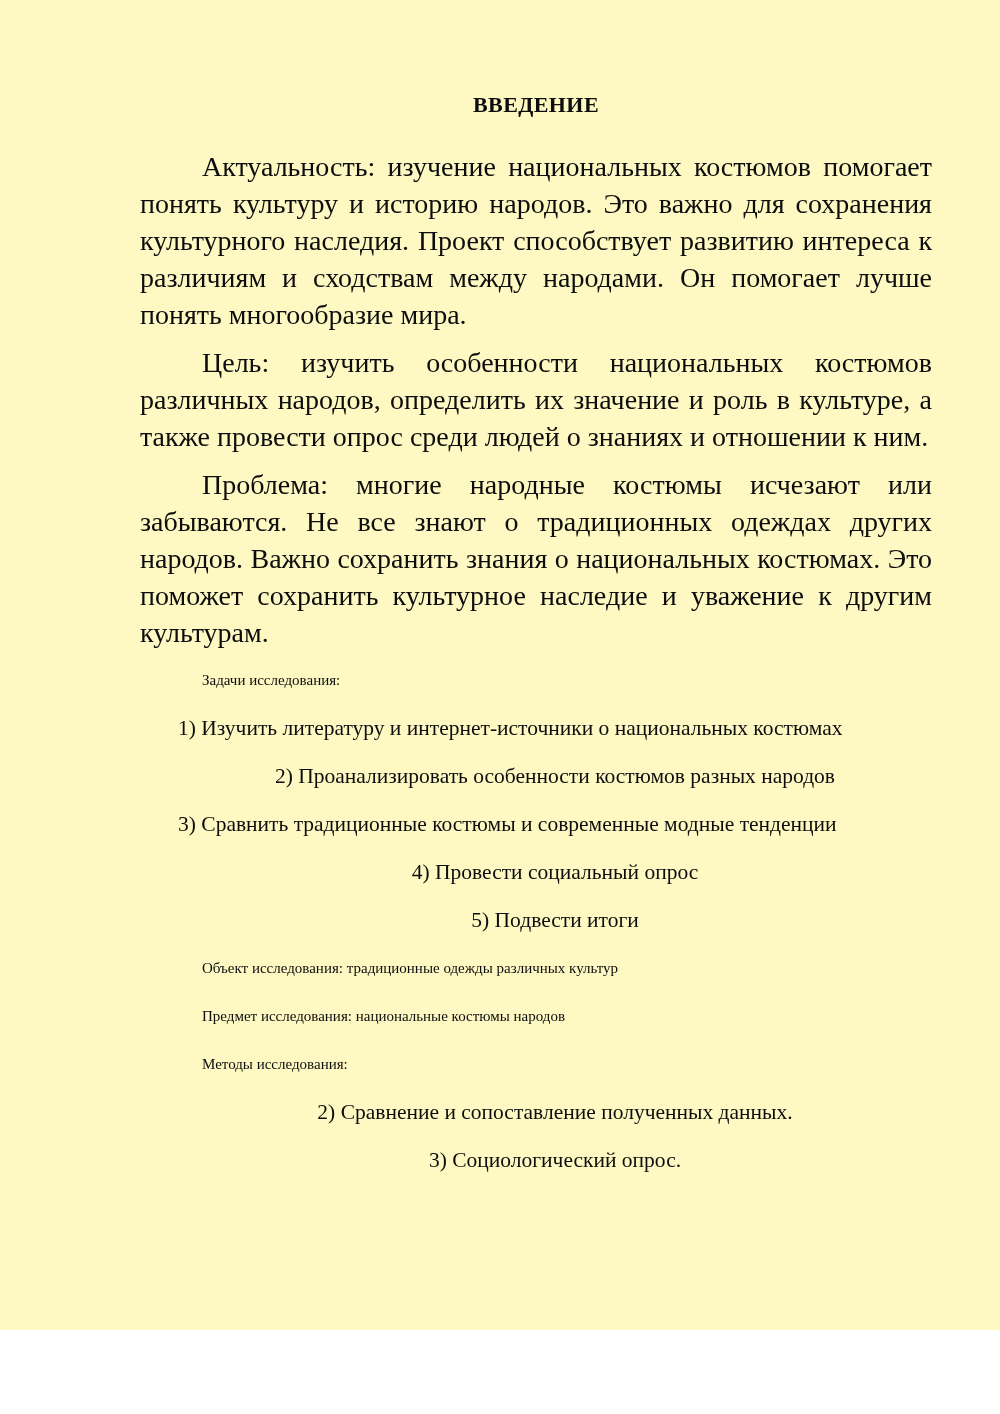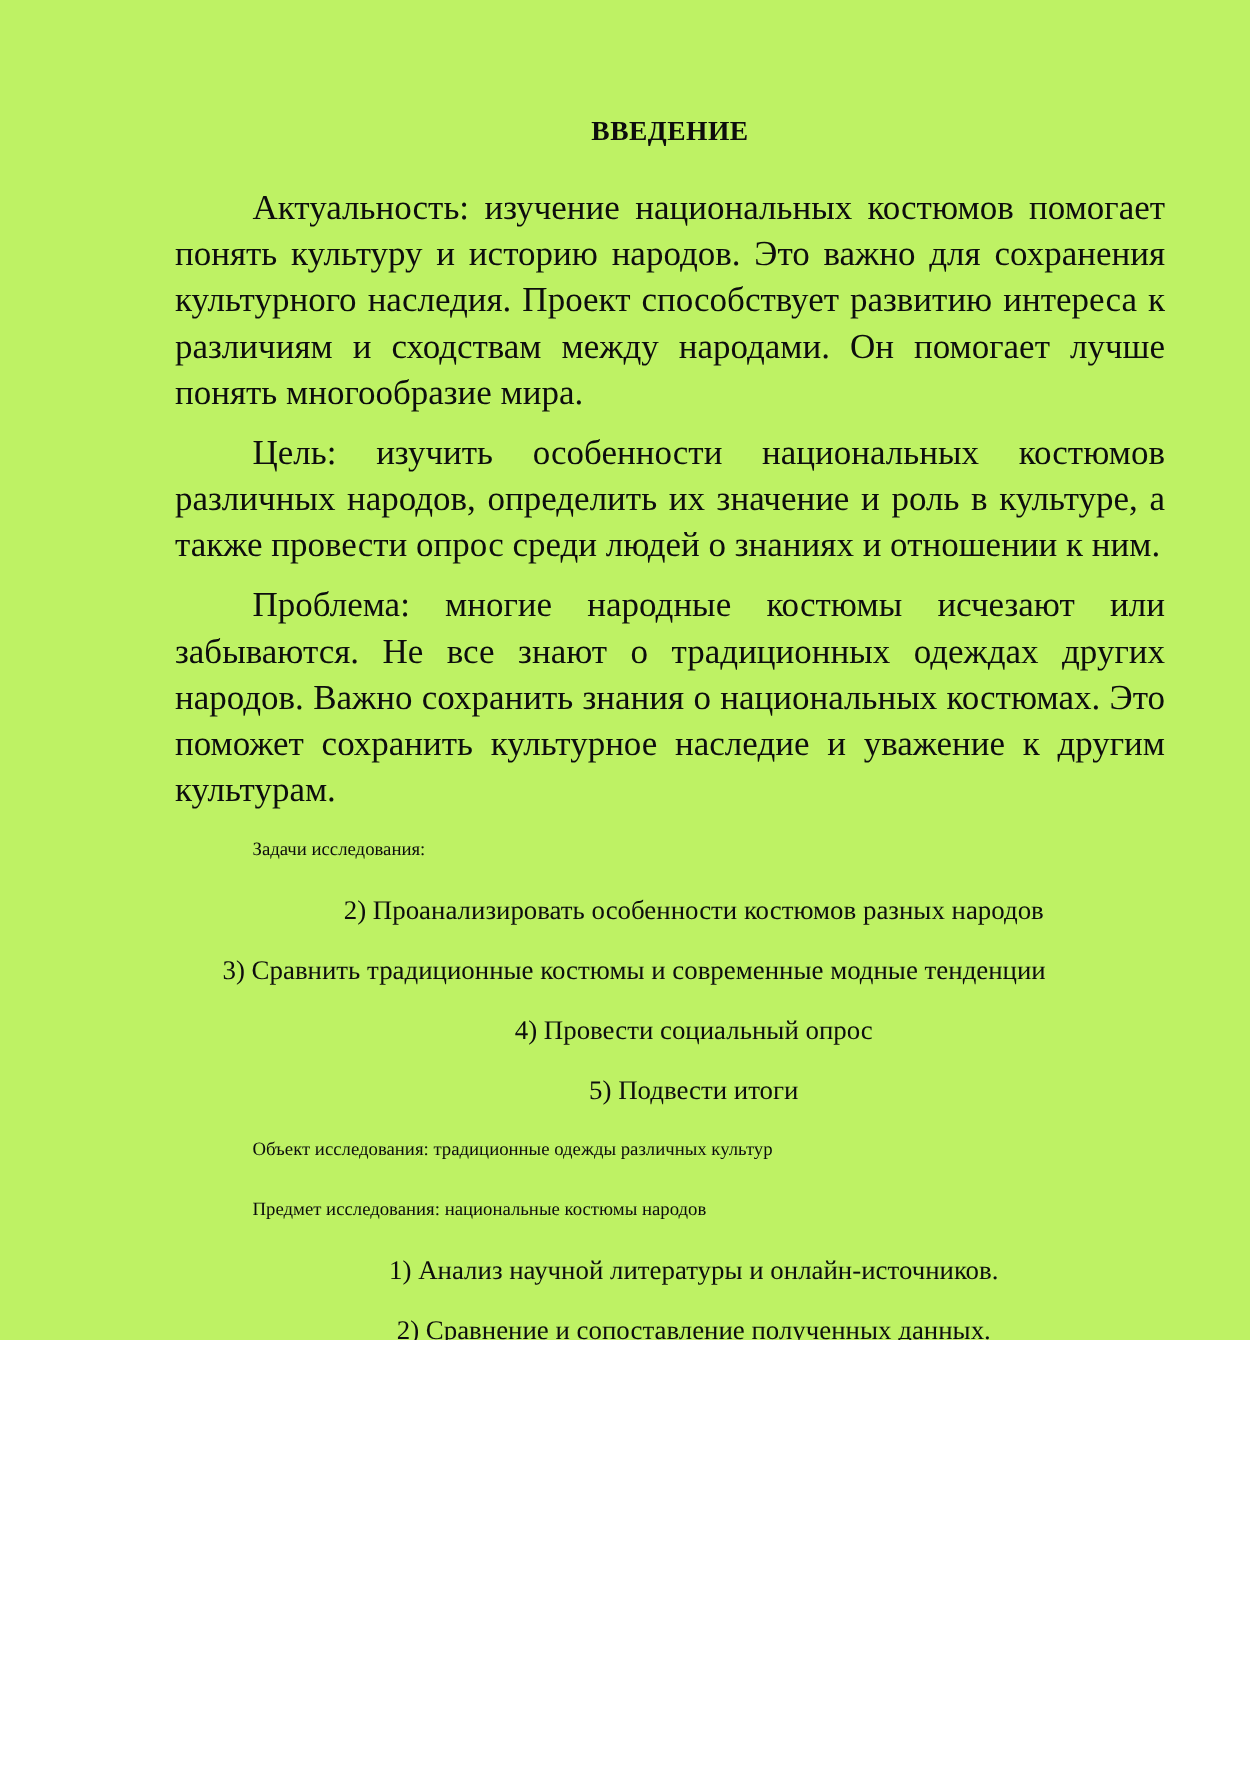--- a/index.html
+++ b/index.html
@@ -5,23 +5,23 @@
 <style>
   html, body {
     margin: 0;
     padding: 0;
     background: #ffffff;
   }
 
   .page {
     position: relative;
     width: 1000px;
-    height: 1072px;
+    height: 1330px;
     margin: 0 auto;
-    background: #bef264;
+    background: #fef9c3;
     box-sizing: border-box;
     overflow: hidden;
     font-family: "Liberation Serif", "DejaVu Serif", serif;
     color: #0d0d0d;
   }
 
   .content {
     position: absolute;
     left: 140px;
     top: 92px;
@@ -91,36 +91,37 @@
     <h1 class="doc-title">ВВЕДЕНИЕ</h1>
 
     <p class="para">Актуальность: изучение национальных костюмов помогает понять культуру и историю народов. Это важно для сохранения культурного наследия. Проект способствует развитию интереса к различиям и сходствам между народами. Он помогает лучше понять многообразие мира.</p>
 
     <p class="para">Цель: изучить особенности национальных костюмов различных народов, определить их значение и роль в культуре, а также провести опрос среди людей о знаниях и отношении к ним.</p>
 
     <p class="para">Проблема: многие народные костюмы исчезают или забываются. Не все знают о традиционных одеждах других народов. Важно сохранить знания о национальных костюмах. Это поможет сохранить культурное наследие и уважение к другим культурам.</p>
 
     <p class="statement">Задачи исследования:</p>
 
+    <p class="list-item">1) Изучить литературу и интернет-источники о национальных костюмах</p>
 
     <p class="list-item single-line">2) Проанализировать особенности костюмов разных народов</p>
 
     <p class="list-item">3) Сравнить традиционные костюмы и современные модные тенденции</p>
 
     <p class="list-item single-line">4) Провести социальный опрос</p>
 
     <p class="list-item single-line">5) Подвести итоги</p>
 
     <p class="statement">Объект исследования: традиционные одежды различных культур</p>
 
     <p class="statement">Предмет исследования: национальные костюмы народов</p>
 
 
+    <p class="statement">Методы исследования:</p>
 
-    <p class="list-item single-line">1) Анализ научной литературы и онлайн-источников.</p>
 
     <p class="list-item single-line">2) Сравнение и сопоставление полученных данных.</p>
 
     <p class="list-item single-line">3) Социологический опрос.</p>
 
   </div>
 
   <div class="page-number">3</div>
 
 </div>

